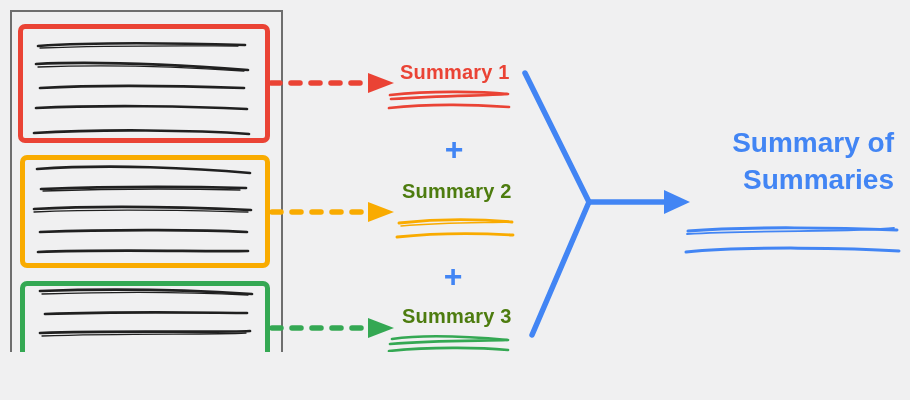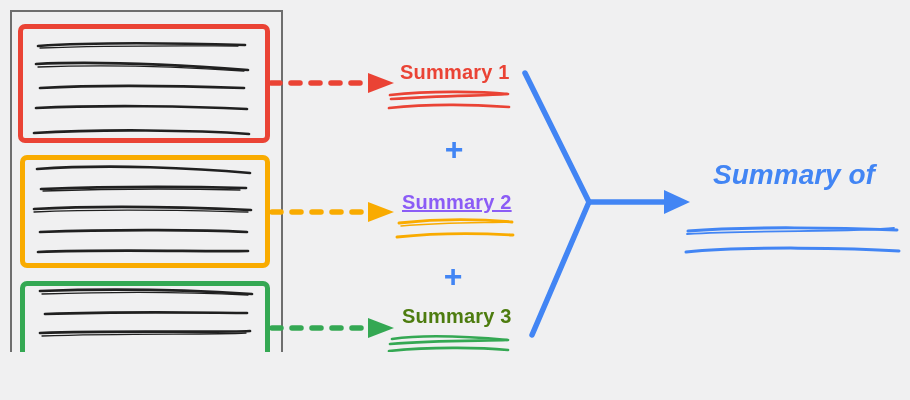--- a/index.html
+++ b/index.html
@@ -37,46 +37,45 @@
   }
 
   .summary-label {
     position: absolute;
     font-size: 20px;
     font-weight: 600;
     letter-spacing: 0.2px;
     white-space: nowrap;
   }
   .summary-1 { left: 400px; top: 61px;  color: #ea4335; }
-  .summary-2 { left: 402px; top: 191px; color: #8b5cf6; text-decoration: underline; }
+  .summary-2 { left: 402px; top: 180px; color: #4d7c0f; }
   .summary-3 { left: 402px; top: 305px; color: #4d7c0f; }
 
   .plus-sign {
     position: absolute;
     width: 30px; height: 30px;
     line-height: 30px;
     text-align: center;
     font-size: 32px;
     font-weight: 700;
     color: #4285f4;
   }
   .plus-1 { left: 439px; top: 134px; }
   .plus-2 { left: 438px; top: 261px; }
 
   .output-title {
     position: absolute;
-    left: 694px; top: 156px;
+    left: 694px; top: 124px;
     width: 200px;
-    text-align: center;
+    text-align: right;
     font-size: 28px;
     font-weight: 700;
     line-height: 37px;
     color: #4285f4;
     white-space: nowrap;
-    font-style: italic;
   }
 </style>
 </head>
 <body>
 
 <div class="stage">
 
   <div class="doc-outline"></div>
 
   <div class="section-box section-red"></div>
@@ -165,15 +164,16 @@
   <div class="plus-sign plus-1">+</div>
 
   <div class="summary-label summary-2">Summary 2</div>
 
   <div class="plus-sign plus-2">+</div>
 
   <div class="summary-label summary-3">Summary 3</div>
 
   <div class="output-title">
     <div>Summary of</div>
+    <div>Summaries</div>
   </div>
 
 </div>
 
 </body></html>

